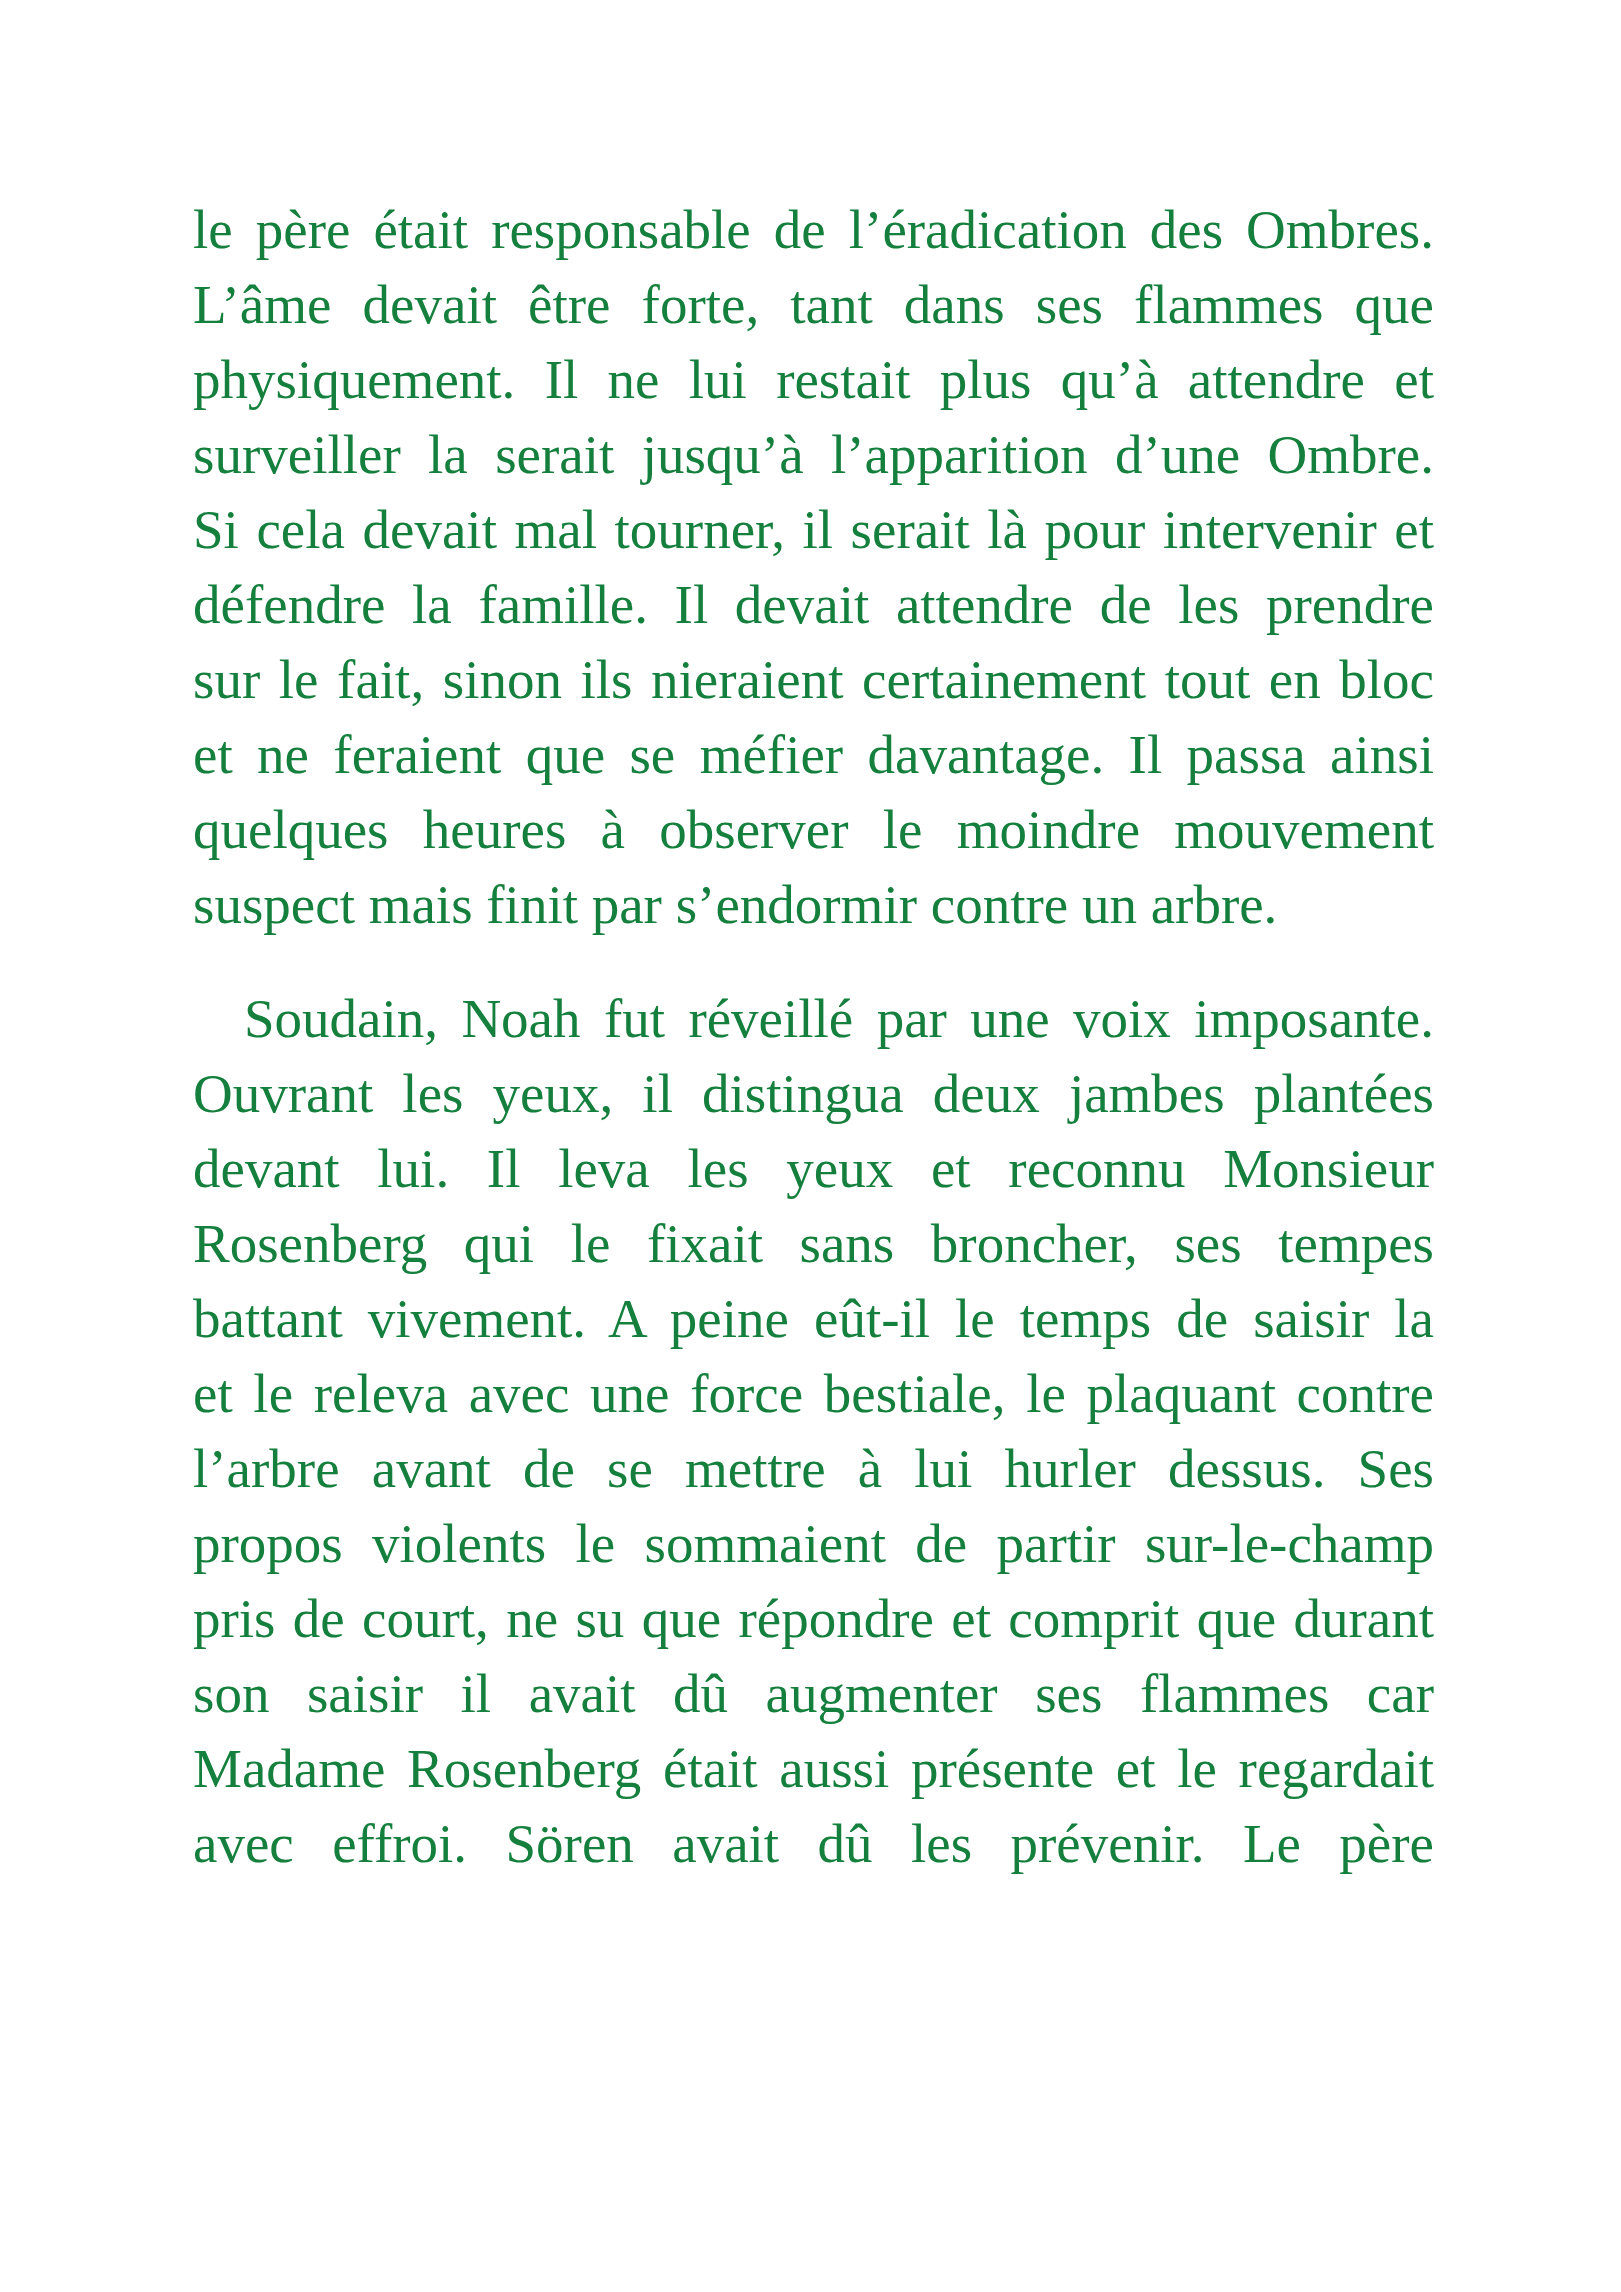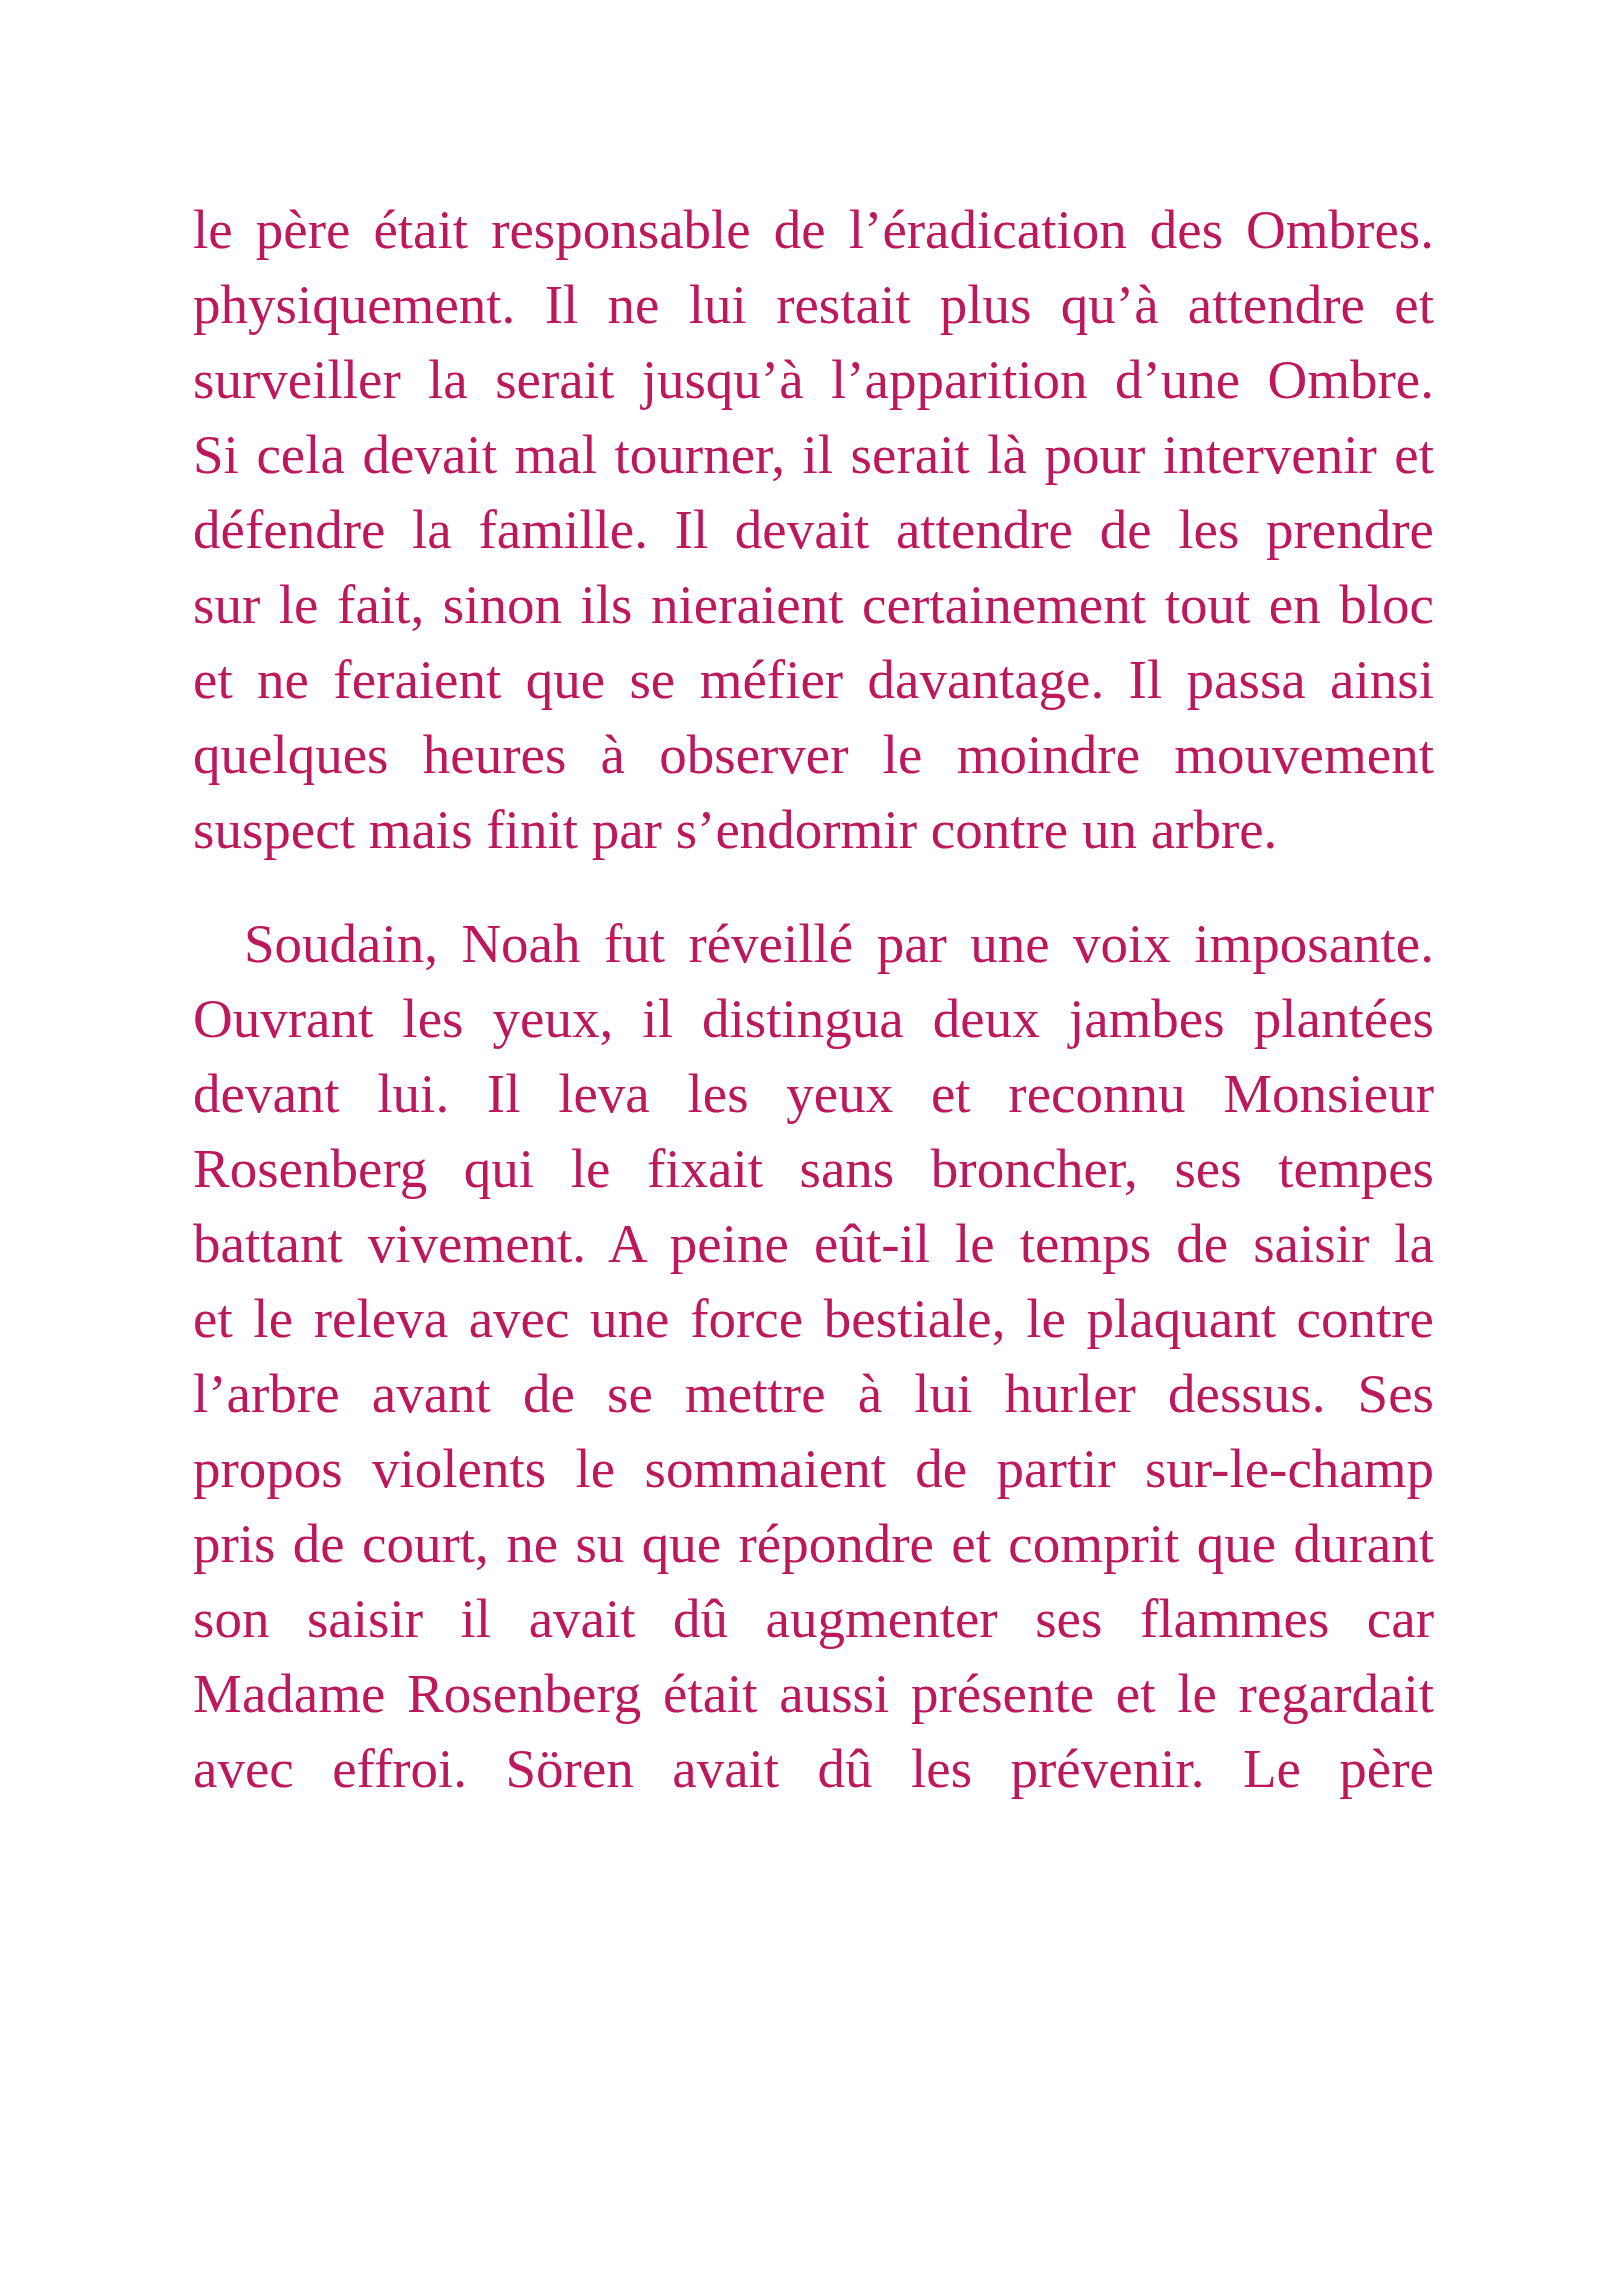--- a/index.html
+++ b/index.html
@@ -9,21 +9,21 @@
     background: #ffffff;
   }
   .text-block {
     position: absolute;
     left: 193px;
     top: 192px;
     width: 1241px;
     font-family: "Liberation Serif", "DejaVu Serif", serif;
     font-size: 55px;
     line-height: 75px;
-    color: #be185d;
+    color: #15803d;
   }
   .paragraph { margin: 0; }
   .paragraph + .paragraph { margin-top: 39px; }
   .line {
     display: block;
     height: 75px;
     white-space: nowrap;
     text-align: justify;
     text-align-last: justify;
   }
@@ -31,20 +31,21 @@
   .line.indent { text-indent: 51px; }
 </style>
 </head>
 <body>
 
 <div class="page">
   <div class="text-block">
 
     <p class="paragraph">
       <span class="line">le père était responsable de l’éradication des Ombres.</span>
+      <span class="line">L’âme devait être forte, tant dans ses flammes que</span>
       <span class="line">physiquement. Il ne lui restait plus qu’à attendre et</span>
       <span class="line">surveiller la serait jusqu’à l’apparition d’une Ombre.</span>
       <span class="line">Si cela devait mal tourner, il serait là pour intervenir et</span>
       <span class="line">défendre la famille. Il devait attendre de les prendre</span>
       <span class="line">sur le fait, sinon ils nieraient certainement tout en bloc</span>
       <span class="line">et ne feraient que se méfier davantage. Il passa ainsi</span>
       <span class="line">quelques heures à observer le moindre mouvement</span>
       <span class="line last">suspect mais finit par s’endormir contre un arbre.</span>
     </p>
 

